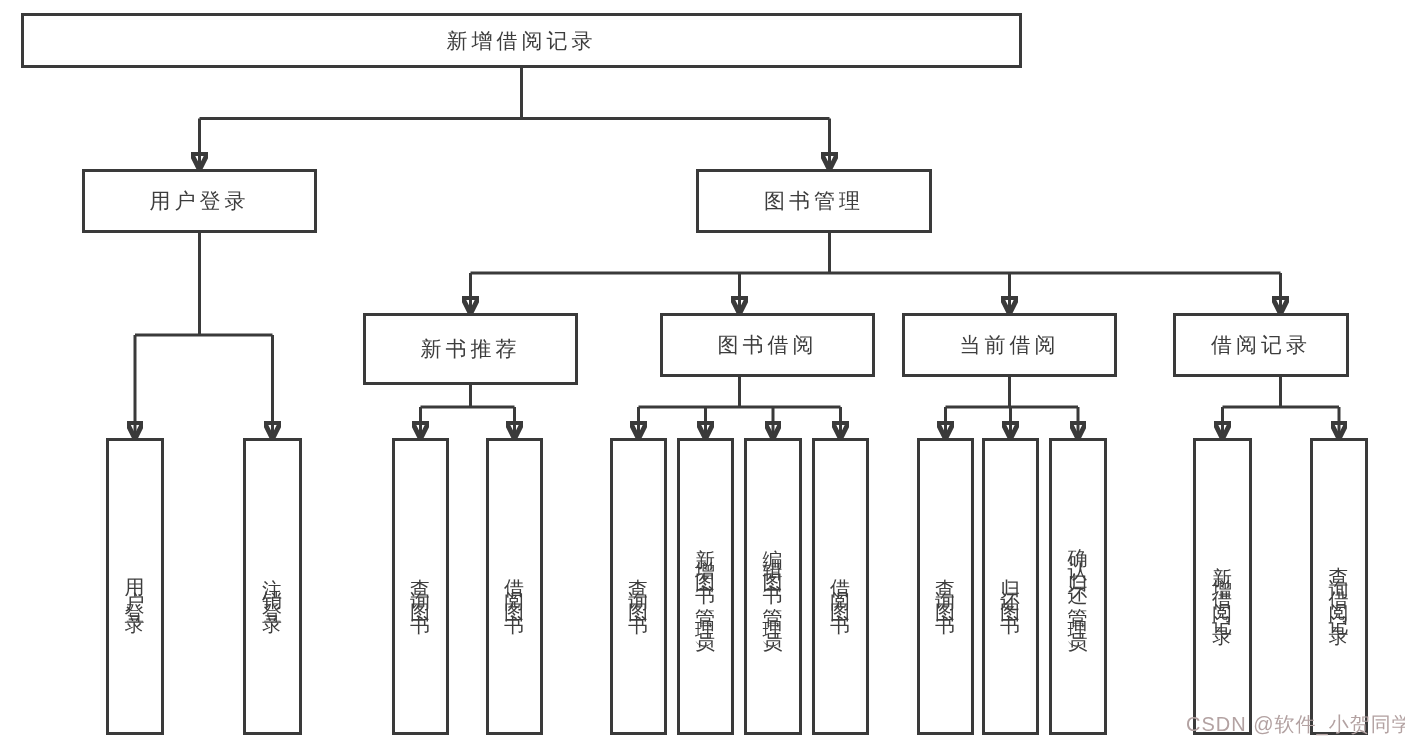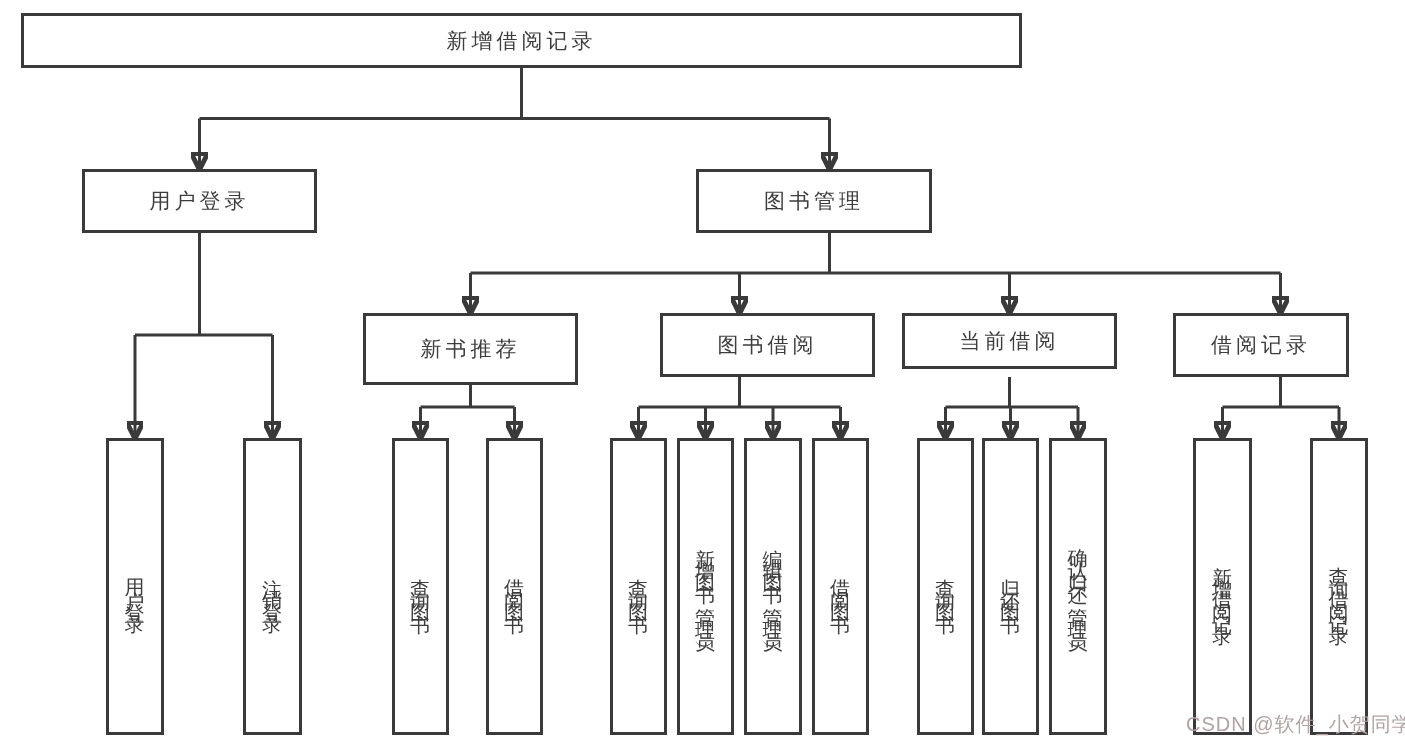--- a/index.html
+++ b/index.html
@@ -116,21 +116,21 @@
   <div class="node h" style="left:696px; top:169px; width:236px; height:64px;">
     <span>图书管理</span>
   </div>
 
   <div class="node h" style="left:363px; top:313px; width:215px; height:72px;">
     <span>新书推荐</span>
   </div>
   <div class="node h" style="left:632px; top:313px; width:215px; height:64px;margin-left:28px;">
     <span>图书借阅</span>
   </div>
-  <div class="node h" style="left:902px; top:313px; width:215px; height:56px;">
+  <div class="node h" style="left:902px; top:313px; width:215px; height:64px;">
     <span>当前借阅</span>
   </div>
   <div class="node h" style="left:1173px; top:313px; width:176px; height:64px;">
     <span>借阅记录</span>
   </div>
 
   <div class="node v" style="left:106px; top:438px; width:58px; height:297px;">
     <span>用户登录</span>
   </div>
   <div class="node v" style="left:243px; top:438px; width:59px; height:297px;">

